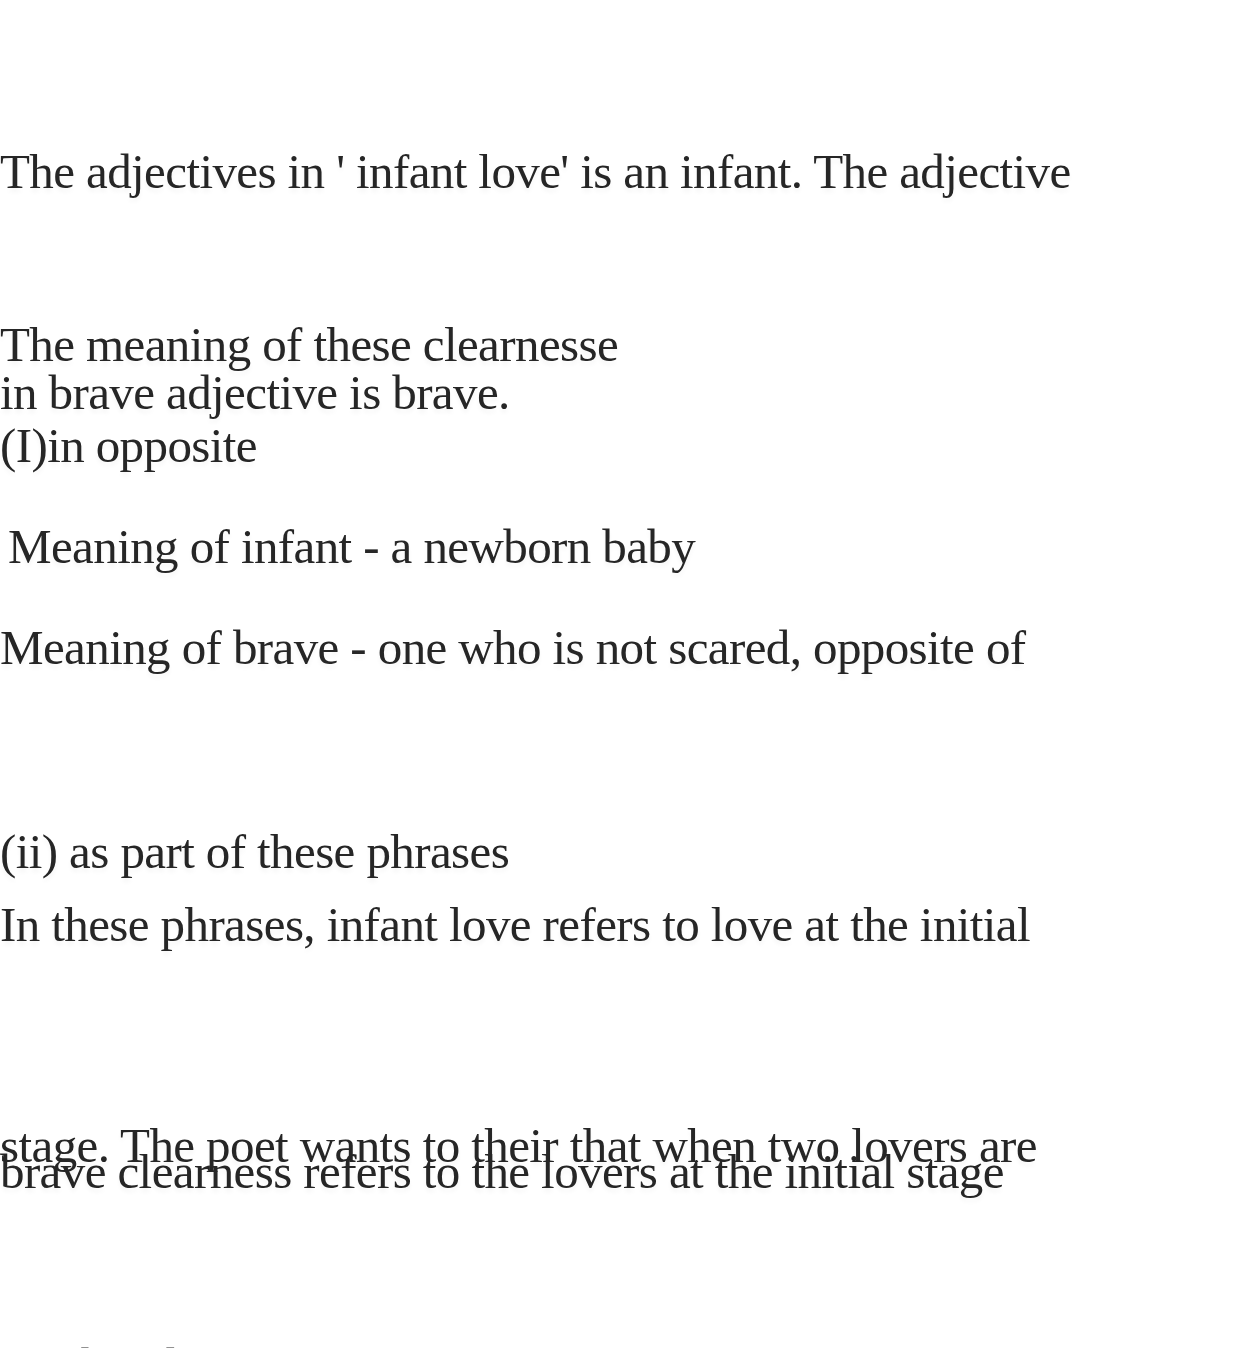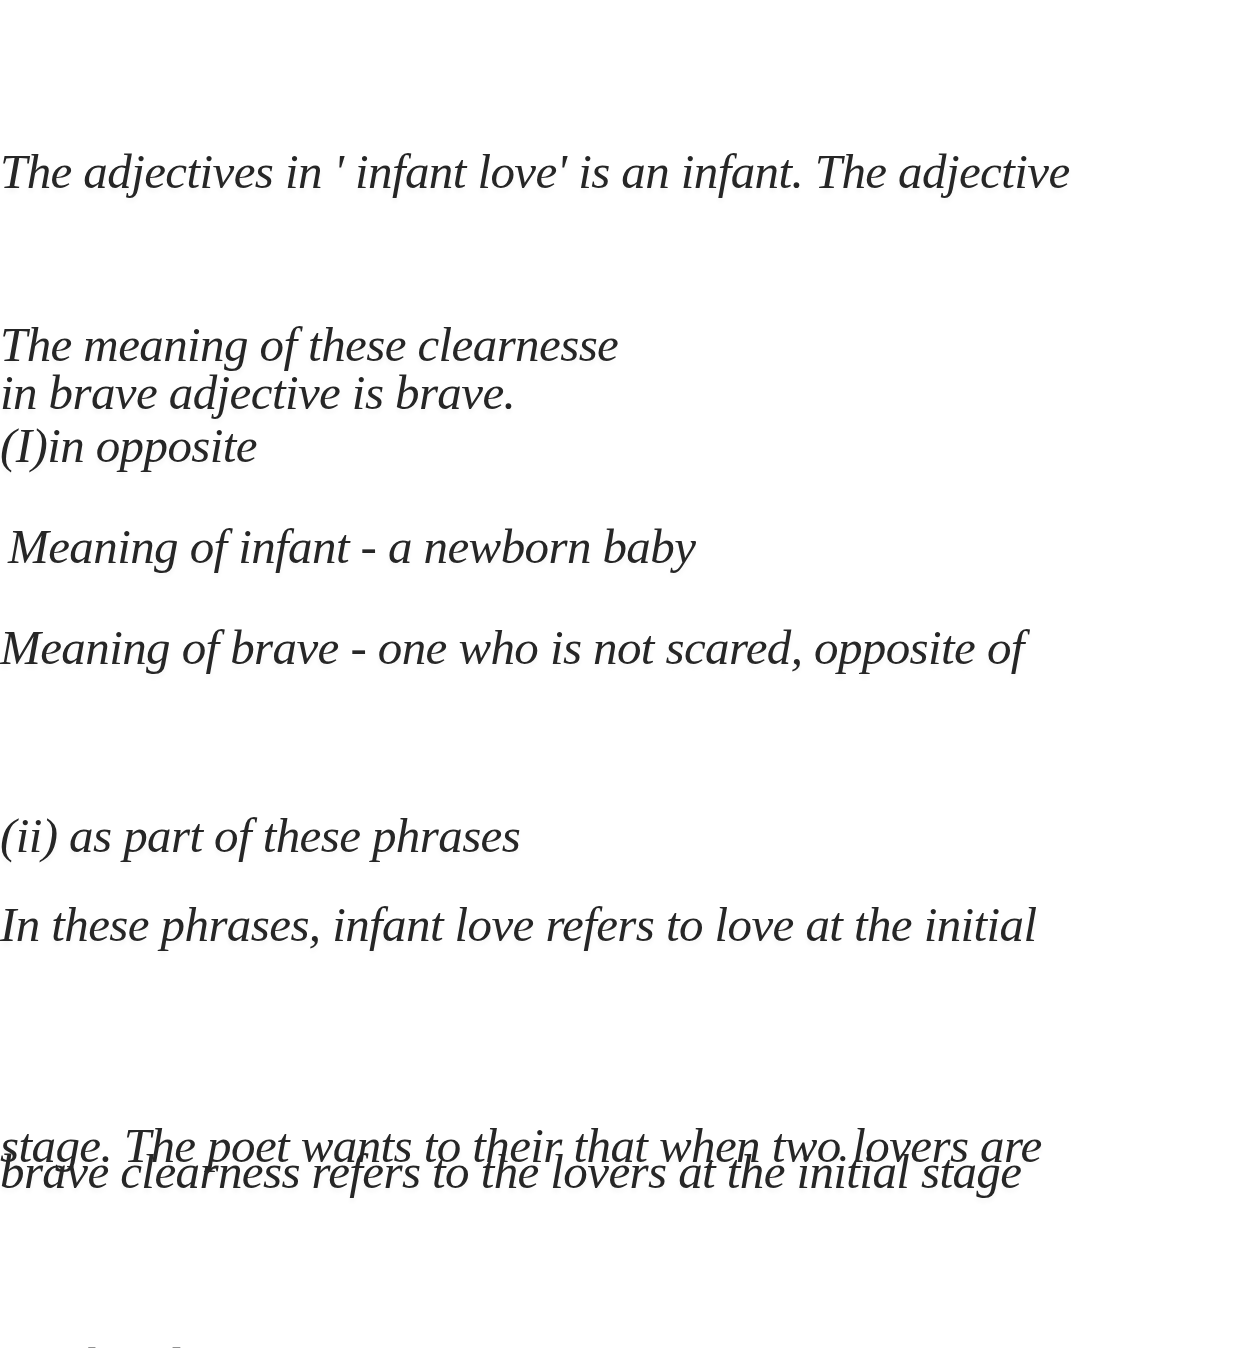--- a/index.html
+++ b/index.html
@@ -27,28 +27,27 @@
     .para {
       margin: 0;
       padding: 0;
       white-space: pre-wrap;
     }
     .line {
       display: block;
       white-space: nowrap;
       height: 73.5px;
       text-shadow: 0 4px 4px rgba(0,0,0,0.04);
-      font-style: italic;
     }
     .p1 { position: absolute; top: -12px; }
     .p2 { position: absolute; top: 161px; }
     .p3 { position: absolute; top: 262px; }
     .p4 { position: absolute; top: 363px; margin-left: 8px; }
     .p5 { position: absolute; top: 464px; text-align: center; }
-    .p6 { position: absolute; top: 652px; }
+    .p6 { position: absolute; top: 668px; }
     .p7 { position: absolute; top: 741px; }
     .p8 { position: absolute; top: 988px; }
   </style>
 </head>
 <body>
 
 <div class="doc">
 
   <div class="para p1">
     <span class="line">The adjectives in ' infant love' is an infant. The adjective</span>

